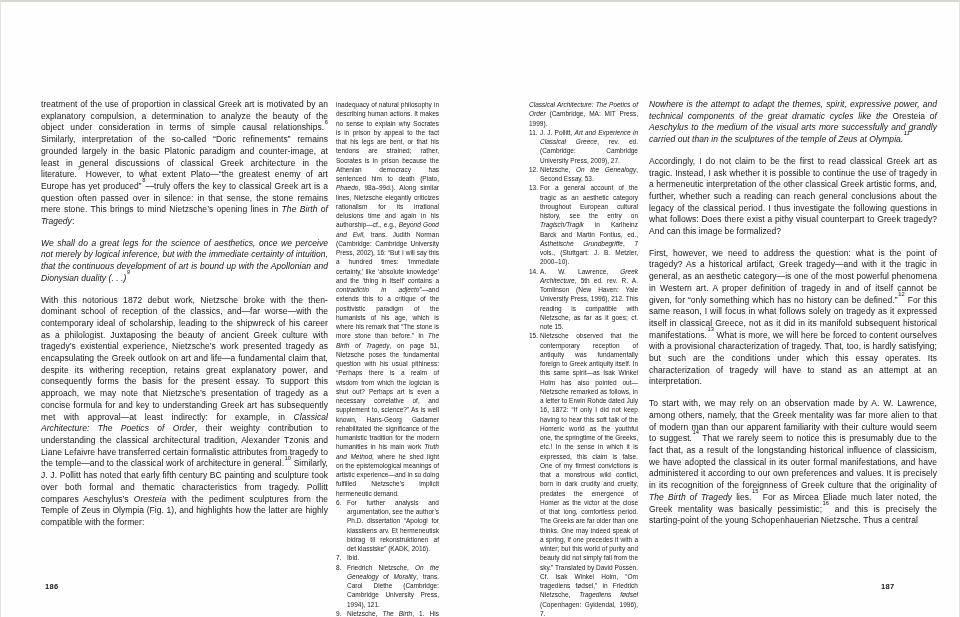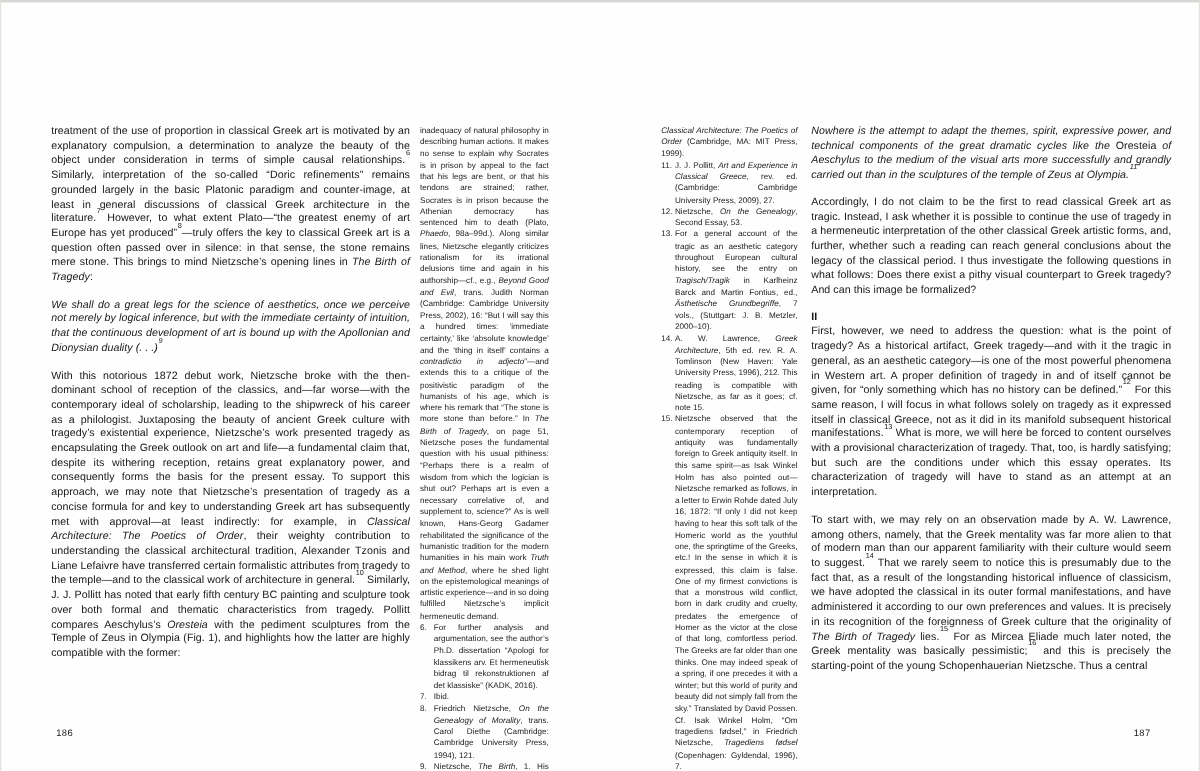--- a/index.html
+++ b/index.html
@@ -55,25 +55,25 @@
   #fn-col-2{left:528px;width:109px;}
   .fn-lead{margin:0;}
   .fn-item{display:flex;}
   .fn-num{flex:none;width:11px;}
   .fn-text{flex:1;}
   
   .pagenum{
     position:absolute;
     top:580px;
     font-size:7.5px;
-    font-weight:normal;
+    font-weight:bold;
     letter-spacing:0.3px;
   }
   #pagenum-left{left:44px;}
-  #pagenum-right{left:906px;}
+  #pagenum-right{left:880px;}
 </style>
 </head>
 <body>
 
 <div class="spread">
 
   <div id="left-main" class="main-col">
       <div class="block p"><span>treatment of the use of proportion in classical Greek art is motivated by an explanatory compulsion, a determination to analyze the beauty of the object under consideration in terms of simple causal relationships.</span><sup>6</sup><span> Similarly, interpretation of the so-called “Doric refinements” remains grounded largely in the basic Platonic paradigm and counter-image, at least in general discussions of classical Greek architecture in the literature.</span><sup>7</sup><span> However, to what extent Plato—“the greatest enemy of art Europe has yet produced”</span><sup>8</sup><span>—truly offers the key to classical Greek art is a question often passed over in silence: in that sense, the stone remains mere stone. This brings to mind Nietzsche’s opening lines in </span><span class="it">The Birth of Tragedy</span><span>:</span></div>
       <div class="block quote"><span class="it">We shall do a great legs for the science of aesthetics, once we perceive not merely by logical inference, but with the immediate certainty of intuition, that the continuous development of art is bound up with the Apollonian and Dionysian duality (. . .)</span><sup>9</sup></div>
       <div class="block p"><span>With this notorious 1872 debut work, Nietzsche broke with the then-dominant school of reception of the classics, and—far worse—with the contemporary ideal of scholarship, leading to the shipwreck of his career as a philologist. Juxtaposing the beauty of ancient Greek culture with tragedy’s existential experience, Nietzsche’s work presented tragedy as encapsulating the Greek outlook on art and life—a fundamental claim that, despite its withering reception, retains great explanatory power, and consequently forms the basis for the present essay. To support this approach, we may note that Nietzsche’s presentation of tragedy as a concise formula for and key to understanding Greek art has subsequently met with approval—at least indirectly: for example, in </span><span class="it">Classical Architecture: The Poetics of Order</span><span>, their weighty contribution to understanding the classical architectural tradition, Alexander Tzonis and Liane Lefaivre have transferred certain formalistic attributes from tragedy to the temple—and to the classical work of architecture in general.</span><sup>10</sup><span> Similarly, J. J. Pollitt has noted that early fifth century BC painting and sculpture took over both formal and thematic characteristics from tragedy. Pollitt compares Aeschylus’s </span><span class="it">Oresteia</span><span> with the pediment sculptures from the Temple of Zeus in Olympia (Fig. 1), and highlights how the latter are highly compatible with the former:</span></div>
@@ -119,21 +119,20 @@
       </div>
       <div class="fn-item">
         <span class="fn-num">15.</span>
         <span class="fn-text"><span>Nietzsche observed that the contemporary reception of antiquity was fundamentally foreign to Greek antiquity itself. In this same spirit—as Isak Winkel Holm has also pointed out—Nietzsche remarked as follows, in a letter to Erwin Rohde dated July 16, 1872: “If only I did not keep having to hear this soft talk of the Homeric world as the youthful one, the springtime of the Greeks, etc.! In the sense in which it is expressed, this claim is false. One of my firmest convictions is that a monstrous wild conflict, born in dark crudity and cruelty, predates the emergence of Homer as the victor at the close of that long, comfortless period. The Greeks are far older than one thinks. One may indeed speak of a spring, if one precedes it with a winter; but this world of purity and beauty did not simply fall from the sky.” Translated by David Possen. Cf. Isak Winkel Holm, “Om tragediens fødsel,” in Friedrich Nietzsche, </span><span class="it">Tragediens fødsel</span><span> (Copenhagen: Gyldendal, 1996), 7.</span></span>
       </div>
     </div>
 
   <div id="right-main" class="main-col">
       <div class="block quote"><span class="it">Nowhere is the attempt to adapt the themes, spirit, expressive power, and technical components of the great dramatic cycles like the </span><span class="rm">Oresteia</span><span class="it"> of Aeschylus to the medium of the visual arts more successfully and grandly carried out than in the sculptures of the temple of Zeus at Olympia.</span><sup>11</sup></div>
       <div class="block p"><span>Accordingly, I do not claim to be the first to read classical Greek art as tragic. Instead, I ask whether it is possible to continue the use of tragedy in a hermeneutic interpretation of the other classical Greek artistic forms, and, further, whether such a reading can reach general conclusions about the legacy of the classical period. I thus investigate the following questions in what follows: Does there exist a pithy visual counterpart to Greek tragedy? And can this image be formalized?</span></div>
-      <div class="block h"><span>II</span></div>
       <div class="block p"><span>First, however, we need to address the question: what is the point of tragedy? As a historical artifact, Greek tragedy—and with it the tragic in general, as an aesthetic category—is one of the most powerful phenomena in Western art. A proper definition of tragedy in and of itself cannot be given, for “only something which has no history can be defined.”</span><sup>12</sup><span> For this same reason, I will focus in what follows solely on tragedy as it expressed itself in classical Greece, not as it did in its manifold subsequent historical manifestations.</span><sup>13</sup><span> What is more, we will here be forced to content ourselves with a provisional characterization of tragedy. That, too, is hardly satisfying; but such are the conditions under which this essay operates. Its characterization of tragedy will have to stand as an attempt at an interpretation.</span></div>
       <div class="block p"><span>To start with, we may rely on an observation made by A. W. Lawrence, among others, namely, that the Greek mentality was far more alien to that of modern man than our apparent familiarity with their culture would seem to suggest.</span><sup>14</sup><span> That we rarely seem to notice this is presumably due to the fact that, as a result of the longstanding historical influence of classicism, we have adopted the classical in its outer formal manifestations, and have administered it according to our own preferences and values. It is precisely in its recognition of the foreignness of Greek culture that the originality of </span><span class="it">The Birth of Tragedy</span><span> lies.</span><sup>15</sup><span> For as Mircea Eliade much later noted, the Greek mentality was basically pessimistic;</span><sup>16</sup><span> and this is precisely the starting-point of the young Schopenhauerian Nietzsche. Thus a central</span></div>
     </div>
 
   <div id="pagenum-left" class="pagenum">186</div>
 
   <div id="pagenum-right" class="pagenum">187</div>
 
 </div>
 

